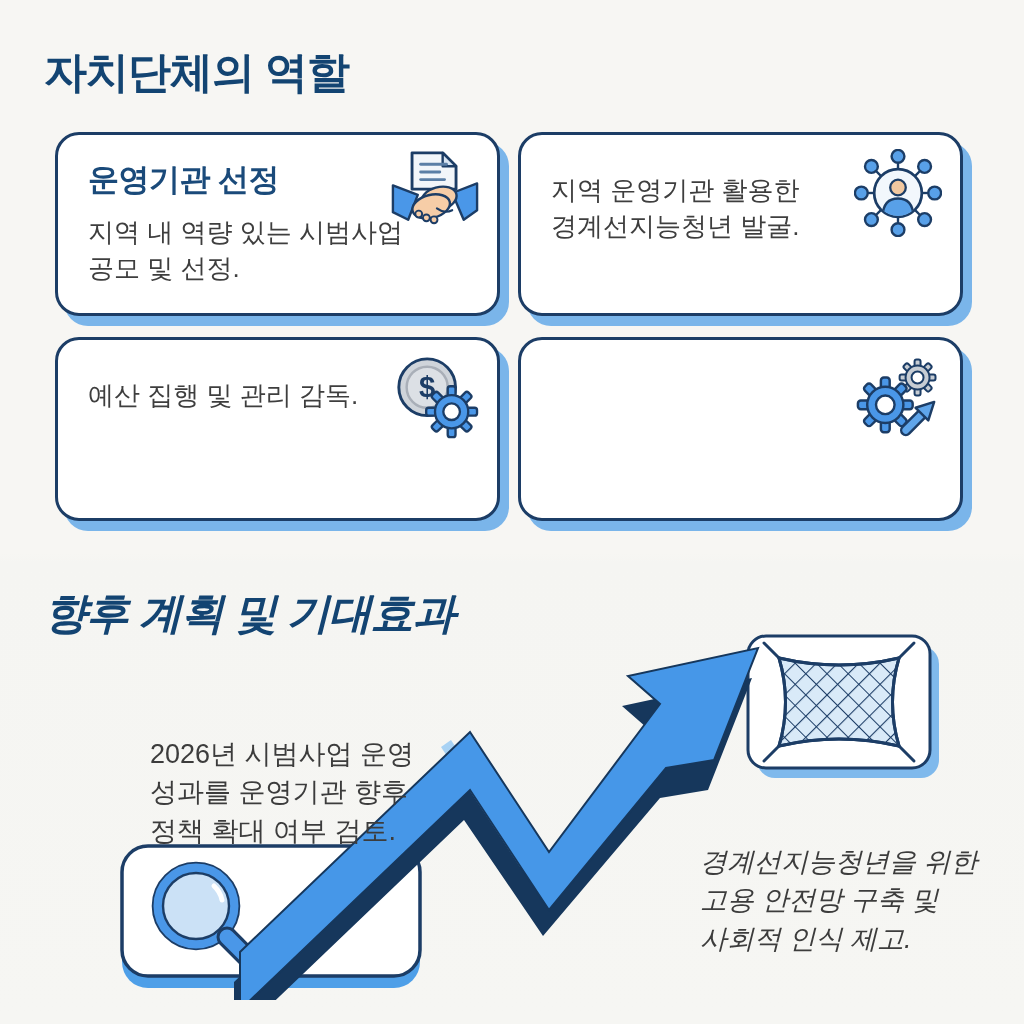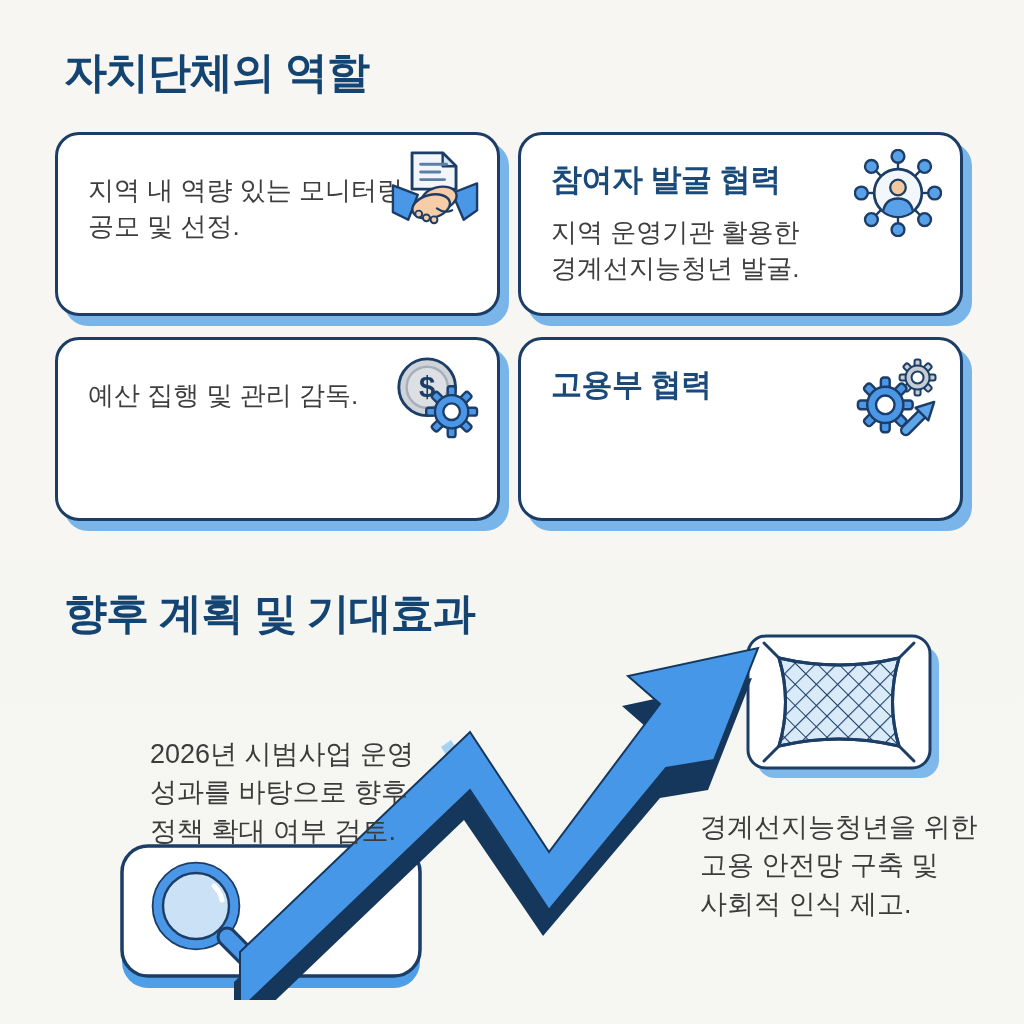--- a/index.html
+++ b/index.html
@@ -3,25 +3,25 @@
 <meta charset="utf-8">
 <style>
   html,body{margin:0;padding:0;background:#e9e9e9;}
   .stage{
     position:relative;width:1024px;height:1024px;margin:0 auto;
     background:linear-gradient(180deg,#f7f6f3 0%,#f7f6f3 54%,#f5f5f2 55%,#f6f6f3 100%);
     font-family:"Liberation Sans","DejaVu Sans",sans-serif;
     overflow:hidden;
   }
   .section-title{
-    position:absolute;left:64px;margin:0;
+    position:absolute;left:44px;margin:0;
     font-size:43px;font-weight:800;letter-spacing:-1px;color:#134472;
   }
   #title1{top:44px;}
-  #title2{top:585px;}
+  #title2{top:585px;font-style:italic;}
   .cards{
     position:absolute;left:55px;top:132px;
     display:grid;grid-template-columns:445px 445px;grid-auto-rows:184px;
     column-gap:18px;row-gap:21px;
   }
   .card{
     position:relative;background:#ffffff;border:3.5px solid #1c3d66;border-radius:24px;
     box-shadow:9px 10px 0 #7ab5ea;box-sizing:border-box;padding:24px 30px 0 30px;
   }
   .card-title{
@@ -31,54 +31,54 @@
     margin:14px 0 0 0;font-size:26px;line-height:1.38;color:#3e3e3e;white-space:pre-line;
   }
   .card-icon{
     position:absolute;top:14px;right:18px;width:88px;height:88px;
   }
   .note{
     position:absolute;z-index:3;font-size:27px;line-height:1.42;color:#3c3c3c;
     white-space:pre-line;
   }
   #note-left{left:150px;top:708px;width:300px;}
-  #note-right{left:700px;top:781px;width:310px;}
+  #note-right{left:700px;top:816px;width:310px;font-style:italic;}
   #illus{position:absolute;left:0;top:0;z-index:1;}
 </style>
 </head>
 <body>
 
 <div class="stage">
 
   <h1 id="title1" class="section-title">자치단체의 역할</h1>
 
   <div class="cards">
 
     <div class="card">
-      <p class="card-body">지역 내 역량 있는 모니터링
+      <h2 class="card-title">운영기관 선정</h2>
+      <p class="card-body">지역 내 역량 있는 시범사업
 공모 및 선정.</p>
       <svg class="card-icon" viewBox="-46 -46 92 92">
         <path d="M -24,-42 h 32 l 14,14 v 24 h -46 z" fill="#f2f6fa" stroke="#1c3d66" stroke-width="3" stroke-linejoin="round"></path>
         <path d="M 8,-42 l 14,14 h -14 z" fill="#d7e4f2" stroke="#1c3d66" stroke-width="2.5" stroke-linejoin="round"></path>
         <line x1="-15" y1="-30" x2="12" y2="-30" stroke="#5b7fa6" stroke-width="3" stroke-linecap="round"></line>
         <line x1="-15" y1="-22" x2="5" y2="-22" stroke="#5b7fa6" stroke-width="3" stroke-linecap="round"></line>
         <line x1="-15" y1="-14" x2="10" y2="-14" stroke="#5b7fa6" stroke-width="3" stroke-linecap="round"></line>
         <polygon points="-44,-8 -18,2 -28,28 -44,20" fill="#4a97e8" stroke="#1c3d66" stroke-width="2.5" stroke-linejoin="round"></polygon>
         <polygon points="44,-10 18,0 30,28 44,18" fill="#4a97e8" stroke="#1c3d66" stroke-width="2.5" stroke-linejoin="round"></polygon>
         <ellipse cx="4" cy="6" rx="19" ry="12" transform="rotate(-16 4 6)" fill="#f6cda7" stroke="#1c3d66" stroke-width="2.5"></ellipse>
         <ellipse cx="-4" cy="14" rx="20" ry="12" transform="rotate(-14 -4 14)" fill="#f6cda7" stroke="#1c3d66" stroke-width="2.5"></ellipse>
         <circle cx="-17" cy="22" r="3.6" fill="#f6cda7" stroke="#1c3d66" stroke-width="2"></circle>
         <circle cx="-9" cy="26" r="3.6" fill="#f6cda7" stroke="#1c3d66" stroke-width="2"></circle>
         <circle cx="-1" cy="28" r="3.6" fill="#f6cda7" stroke="#1c3d66" stroke-width="2"></circle>
         <path d="M 2,16 q 8,6 16,2" fill="none" stroke="#1c3d66" stroke-width="2.2" stroke-linecap="round"></path>
       </svg>
     </div>
 
     <div class="card">
-      <h2 class="card-title">참여자 발굴 협력</h2>
       <p class="card-body">지역 운영기관 활용한
 경계선지능청년 발굴.</p>
       <svg class="card-icon" viewBox="-48 -48 96 96">
         <g stroke="#1c3d66" stroke-width="2.6">
           <line x1="26" y1="0" x2="38" y2="0"></line>
             <line x1="-26" y1="0" x2="-38" y2="0"></line>
           <line x1="0" y1="-26" x2="0" y2="-38"></line>
             <line x1="0" y1="26" x2="0" y2="38"></line>
           <line x1="18.4" y1="-18.4" x2="27" y2="-27"></line>
             <line x1="-18.4" y1="-18.4" x2="-27" y2="-27"></line>
@@ -123,21 +123,20 @@
             <rect x="-4" y="-26" width="8" height="11" rx="2.5" transform="rotate(270)"></rect>
             <rect x="-4" y="-26" width="8" height="11" rx="2.5" transform="rotate(315)"></rect>
           </g>
           <circle r="17" fill="#4a97e8" stroke="#1c3d66" stroke-width="2.4"></circle>
           <circle r="8.5" fill="#ffffff" stroke="#1c3d66" stroke-width="2.4"></circle>
         </g>
       </svg>
     </div>
 
     <div class="card">
-      <h2 class="card-title">고용부 협력</h2>
       <svg class="card-icon" viewBox="-45 -45 90 90">
         <g transform="translate(20,-21) scale(0.68)">
           <g fill="#c7cdd4" stroke="#1c3d66" stroke-width="3">
             <rect x="-4.5" y="-27" width="9" height="12" rx="3"></rect>
             <rect x="-4.5" y="-27" width="9" height="12" rx="3" transform="rotate(45)"></rect>
             <rect x="-4.5" y="-27" width="9" height="12" rx="3" transform="rotate(90)"></rect>
             <rect x="-4.5" y="-27" width="9" height="12" rx="3" transform="rotate(135)"></rect>
             <rect x="-4.5" y="-27" width="9" height="12" rx="3" transform="rotate(180)"></rect>
             <rect x="-4.5" y="-27" width="9" height="12" rx="3" transform="rotate(225)"></rect>
             <rect x="-4.5" y="-27" width="9" height="12" rx="3" transform="rotate(270)"></rect>
@@ -209,19 +208,19 @@
     </g>
 
     <g clip-path="url(#arrowclip)">
       <polygon points="234,982 464,762 543,882 654,734 622,706 752,678 708,790 660,798 543,936 464,820 234,1040" fill="#16375c"></polygon>
       <polygon points="451,740 530,860 520,867 441,747" fill="#a8d2f4"></polygon>
       <polygon points="240,952 470,732 549,852 660,704 628,676 758,648 714,760 666,768 549,910 470,790 240,1010" fill="#4697e8" stroke="#16375c" stroke-width="2"></polygon>
     </g>
   </svg>
 
   <p id="note-left" class="note">2026년 시범사업 운영
-성과를 바탕으로 향후
+성과를 운영기관 향후
 정책 확대 여부 검토.</p>
   <p id="note-right" class="note">경계선지능청년을 위한
 고용 안전망 구축 및
 사회적 인식 제고.</p>
 
 </div>
 
 </body></html>

